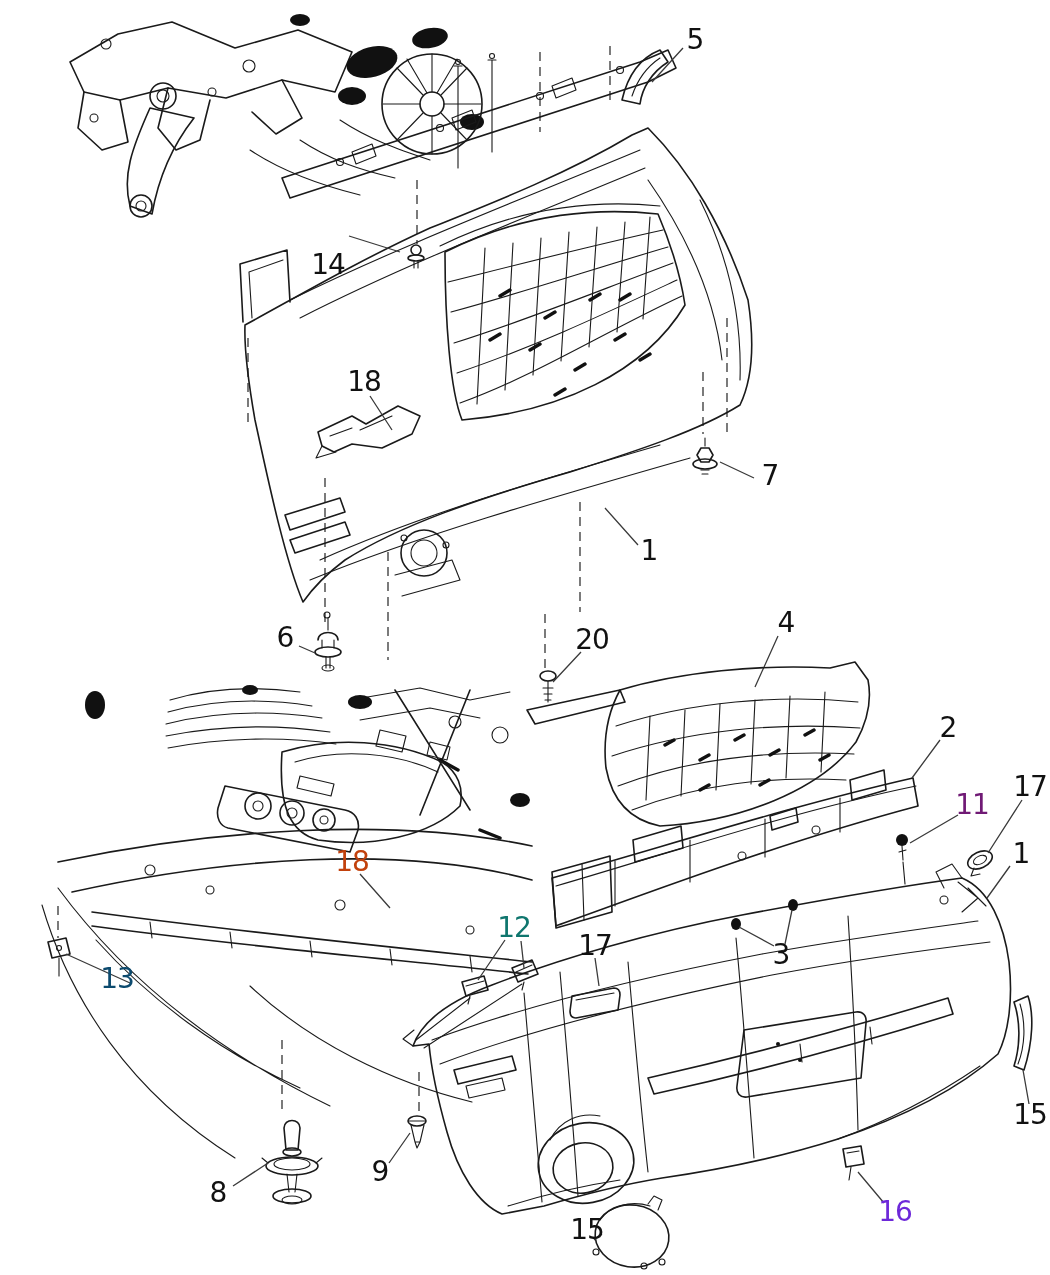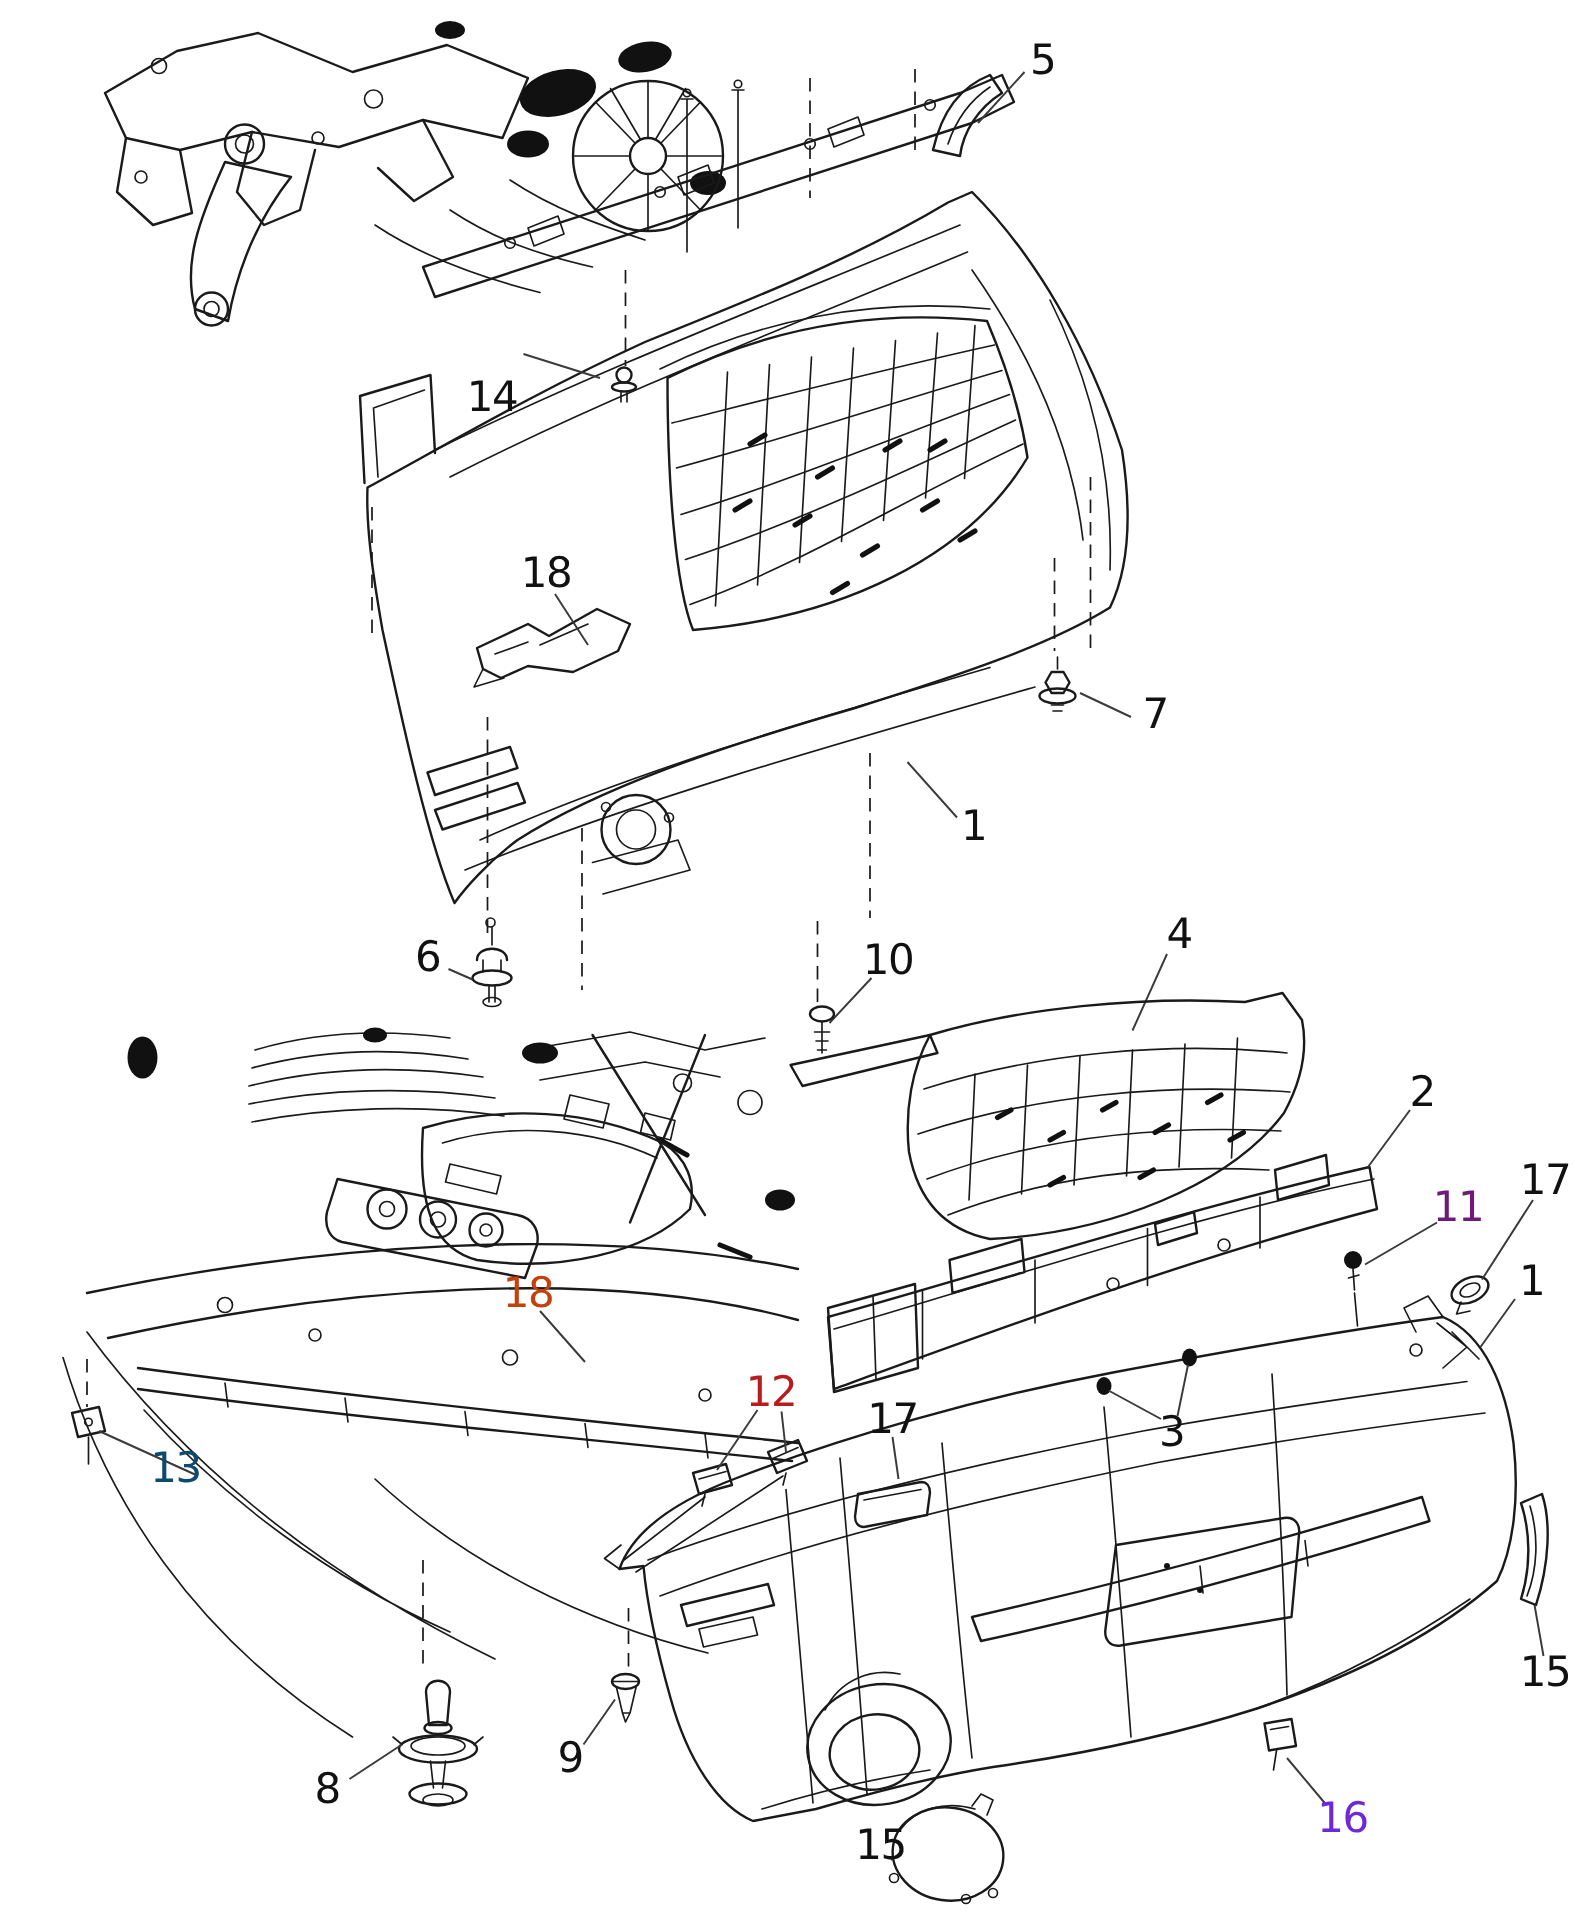--- a/index.html
+++ b/index.html
@@ -268,29 +268,29 @@
     <path class="leader" d="M940,740 L912,778 M958,815 L910,843 M1022,800 L988,853 M1010,866 L987,898 M130,983 L66,954 M360,874 L390,908 M505,940 L478,980 M521,941 L524,968 M595,958 L599,986 M774,946 L739,927 M785,944 L792,910 M233,1186 L268,1163 M389,1163 L410,1133 M602,1234 L594,1240 M884,1203 L858,1172 M1029,1104 L1023,1070"></path>
   </g>
 </svg>
 
   <div class="callout" style="left: 695px; top: 40px; color: rgb(17, 17, 17);">5</div>
   <div class="callout" style="left: 328px; top: 229px; color: rgb(17, 17, 17); margin-top: 36px;">14</div>
   <div class="callout" style="left: 364px; top: 382px; color: rgb(17, 17, 17);">18</div>
   <div class="callout" style="left: 770px; top: 476px; color: rgb(17, 17, 17);">7</div>
   <div class="callout" style="left: 649px; top: 551px; color: rgb(17, 17, 17);">1</div>
   <div class="callout" style="left: 285px; top: 638px; color: rgb(17, 17, 17);">6</div>
-  <div class="callout" style="left: 592px; top: 640px; color: rgb(17, 17, 17);">10</div>
+  <div class="callout" style="left: 592px; top: 640px; color: rgb(17, 17, 17);">20</div>
   <div class="callout" style="left: 786px; top: 623px; color: rgb(17, 17, 17);">4</div>
   <div class="callout" style="left: 948px; top: 728px; color: rgb(17, 17, 17);">2</div>
   <div class="callout" style="left: 972px; top: 805px; color: #701a75;">11</div>
   <div class="callout" style="left: 1030px; top: 787px; color: rgb(17, 17, 17);">17</div>
   <div class="callout" style="left: 1021px; top: 854px; color: rgb(17, 17, 17);">1</div>
   <div class="callout" style="left: 117px; top: 979px; color: #0c4a6e;">13</div>
   <div class="callout" style="left: 352px; top: 862px; color: #c2410c;">18</div>
-  <div class="callout" style="left: 514px; top: 928px; color: #b91c1c;">12</div>
+  <div class="callout" style="left: 514px; top: 928px; color: #0f766e;">12</div>
   <div class="callout" style="left: 595px; top: 946px; color: rgb(17, 17, 17);">17</div>
   <div class="callout" style="left: 781px; top: 955px; color: rgb(17, 17, 17);">3</div>
   <div class="callout" style="left: 218px; top: 1193px; color: rgb(17, 17, 17);">8</div>
   <div class="callout" style="left: 380px; top: 1172px; color: rgb(17, 17, 17);">9</div>
   <div class="callout" style="left: 587px; top: 1230px; color: rgb(17, 17, 17);">15</div>
   <div class="callout" style="left: 895px; top: 1212px; color: #6d28d9;">16</div>
   <div class="callout" style="left: 1030px; top: 1115px; color: rgb(17, 17, 17);">15</div>
 
 </div>
 

